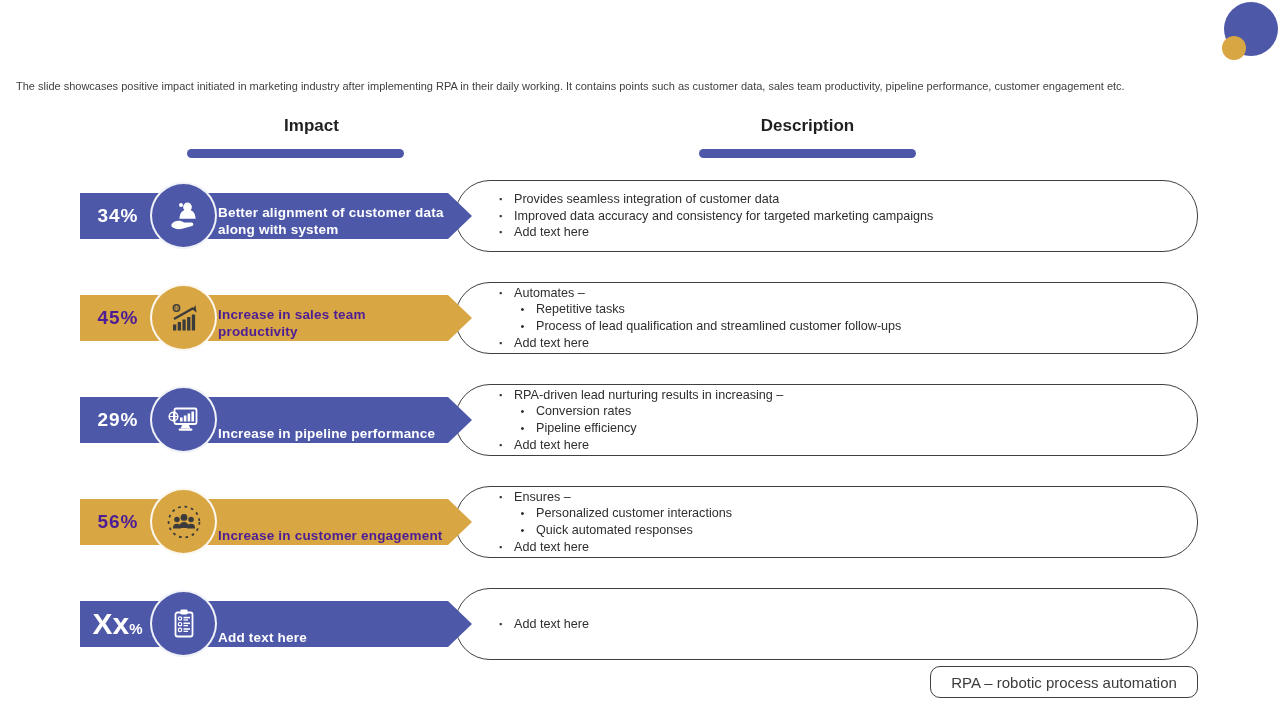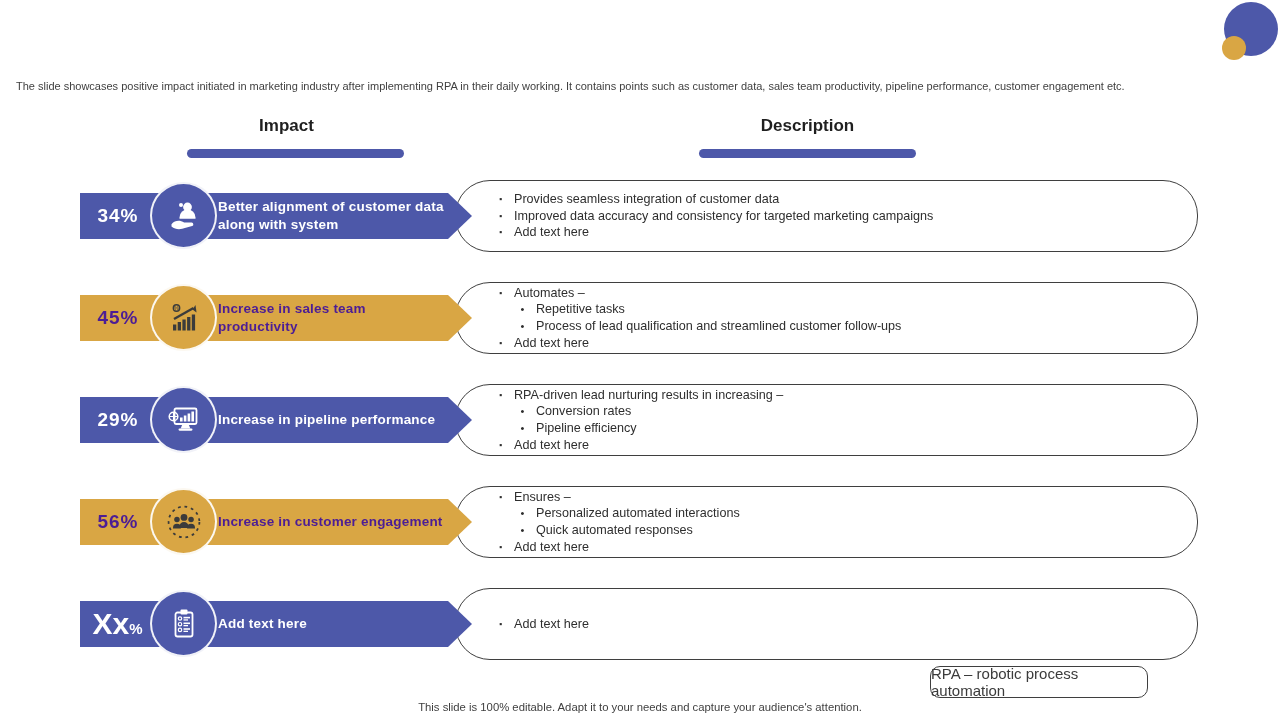--- a/index.html
+++ b/index.html
@@ -16,21 +16,21 @@
   .title {
     position:absolute; left:30px; top:26px; font-size:29px; font-weight:bold;
     color:#262626; letter-spacing:0.2px;
   }
   .subtitle {
     position:absolute; left:16px; top:80px; width:1218px; font-size:11px; color:#3F3F3F;
   }
 
   .col-header { position:absolute; top:116px; width:217px; text-align:center;
     font-size:17px; font-weight:bold; color:#1F1F1F; }
-  .col-header.impact { left:178px; }
+  .col-header.impact { left:203px; }
   .col-header.description { left:699px; }
   .col-underline { position:absolute; top:149px; width:217px; height:9px;
     border-radius:4.5px; background:var(--blue); }
   .col-underline.impact { left:187px; }
   .col-underline.description { left:699px; }
 
   .rows { position:absolute; left:80px; top:180px; width:1120px; }
   .row { position:relative; width:1118px; height:72px; margin-bottom:30px; }
 
   .desc-box {
@@ -42,21 +42,21 @@
     color:#2E2E2E; }
   .bullets li { display:flex; align-items:flex-start; line-height:16.6px; }
   .bullets li.b2 { margin-left:22px; }
   .marker { width:9px; flex:0 0 9px; margin-right:9px; text-align:center; }
   .b1 .marker { font-size:8.5px; line-height:16.6px; }
   .b2 .marker { font-size:11px; line-height:16.6px; }
 
   .banner {
     position:absolute; left:0; top:13px; width:392px; height:46px; z-index:2;
     clip-path:polygon(0 0, 368px 0, 392px 23px, 368px 46px, 0 46px);
-    display:flex; align-items:center;
+    display:flex; align-items:flex-end;
   }
   .label {
     display:block; margin-left:138px; width:228px;
     font-size:13.5px; font-weight:bold; line-height:1.3; letter-spacing:0.2px;
   }
   .percent {
     position:absolute; left:8px; top:13px; width:60px; height:54px; line-height:46px;
     text-align:center; font-weight:bold; z-index:4;
   }
   .pv, .ps { font-size:19px; letter-spacing:1px; }
@@ -70,21 +70,21 @@
   }
 
   .variant-blue .banner, .variant-blue .icon-circle { background:var(--blue); }
   .variant-blue .label, .variant-blue .percent { color:#ffffff; }
   .variant-blue .icon-circle { color:#ffffff; }
   .variant-gold .banner, .variant-gold .icon-circle { background:var(--gold); }
   .variant-gold .label, .variant-gold .percent { color:#4c1d95; }
   .variant-gold .icon-circle { color:#3B3B3B; }
 
   .rpa-note {
-    position:absolute; left:930px; top:666px; width:218px; height:32px; box-sizing:border-box;
+    position:absolute; left:930px; top:666px; width:268px; height:32px; box-sizing:border-box;
     border:1.6px solid var(--border); border-radius:10px; background:#fff;
     display:flex; align-items:center; justify-content:center;
     font-size:15px; color:#3B3B3B;
   }
   .footer-note {
     position:absolute; left:0; top:701px; width:1280px; text-align:center;
     font-size:11.3px; color:#3F3F3F;
   }
 </style>
 </head>
@@ -219,21 +219,21 @@
       </div>
       <div class="row variant-gold">
         <div class="desc-box">
           <ul class="bullets">
             <li class="b1">
               <span class="marker">▪</span>
               <span class="btext">Ensures –</span>
             </li>
             <li class="b2">
               <span class="marker">•</span>
-              <span class="btext">Personalized automated interactions</span>
+              <span class="btext">Personalized customer interactions</span>
             </li>
             <li class="b2">
               <span class="marker">•</span>
               <span class="btext">Quick automated responses</span>
             </li>
             <li class="b1">
               <span class="marker">▪</span>
               <span class="btext">Add text here</span>
             </li>
           </ul>
@@ -287,15 +287,14 @@
               <rect x="19.5" y="26.7" width="4.5" height="1.3"></rect>
             </g>
           </svg>
         </div>
       </div>
     </div>
 
   <div class="rpa-note">
     <span>RPA – robotic process automation</span>
   </div>
-  <div class="footer-note">This slide is 100% editable. Adapt it to your needs and capture your audience's attention.</div>
 
 </div>
 
 </body></html>

